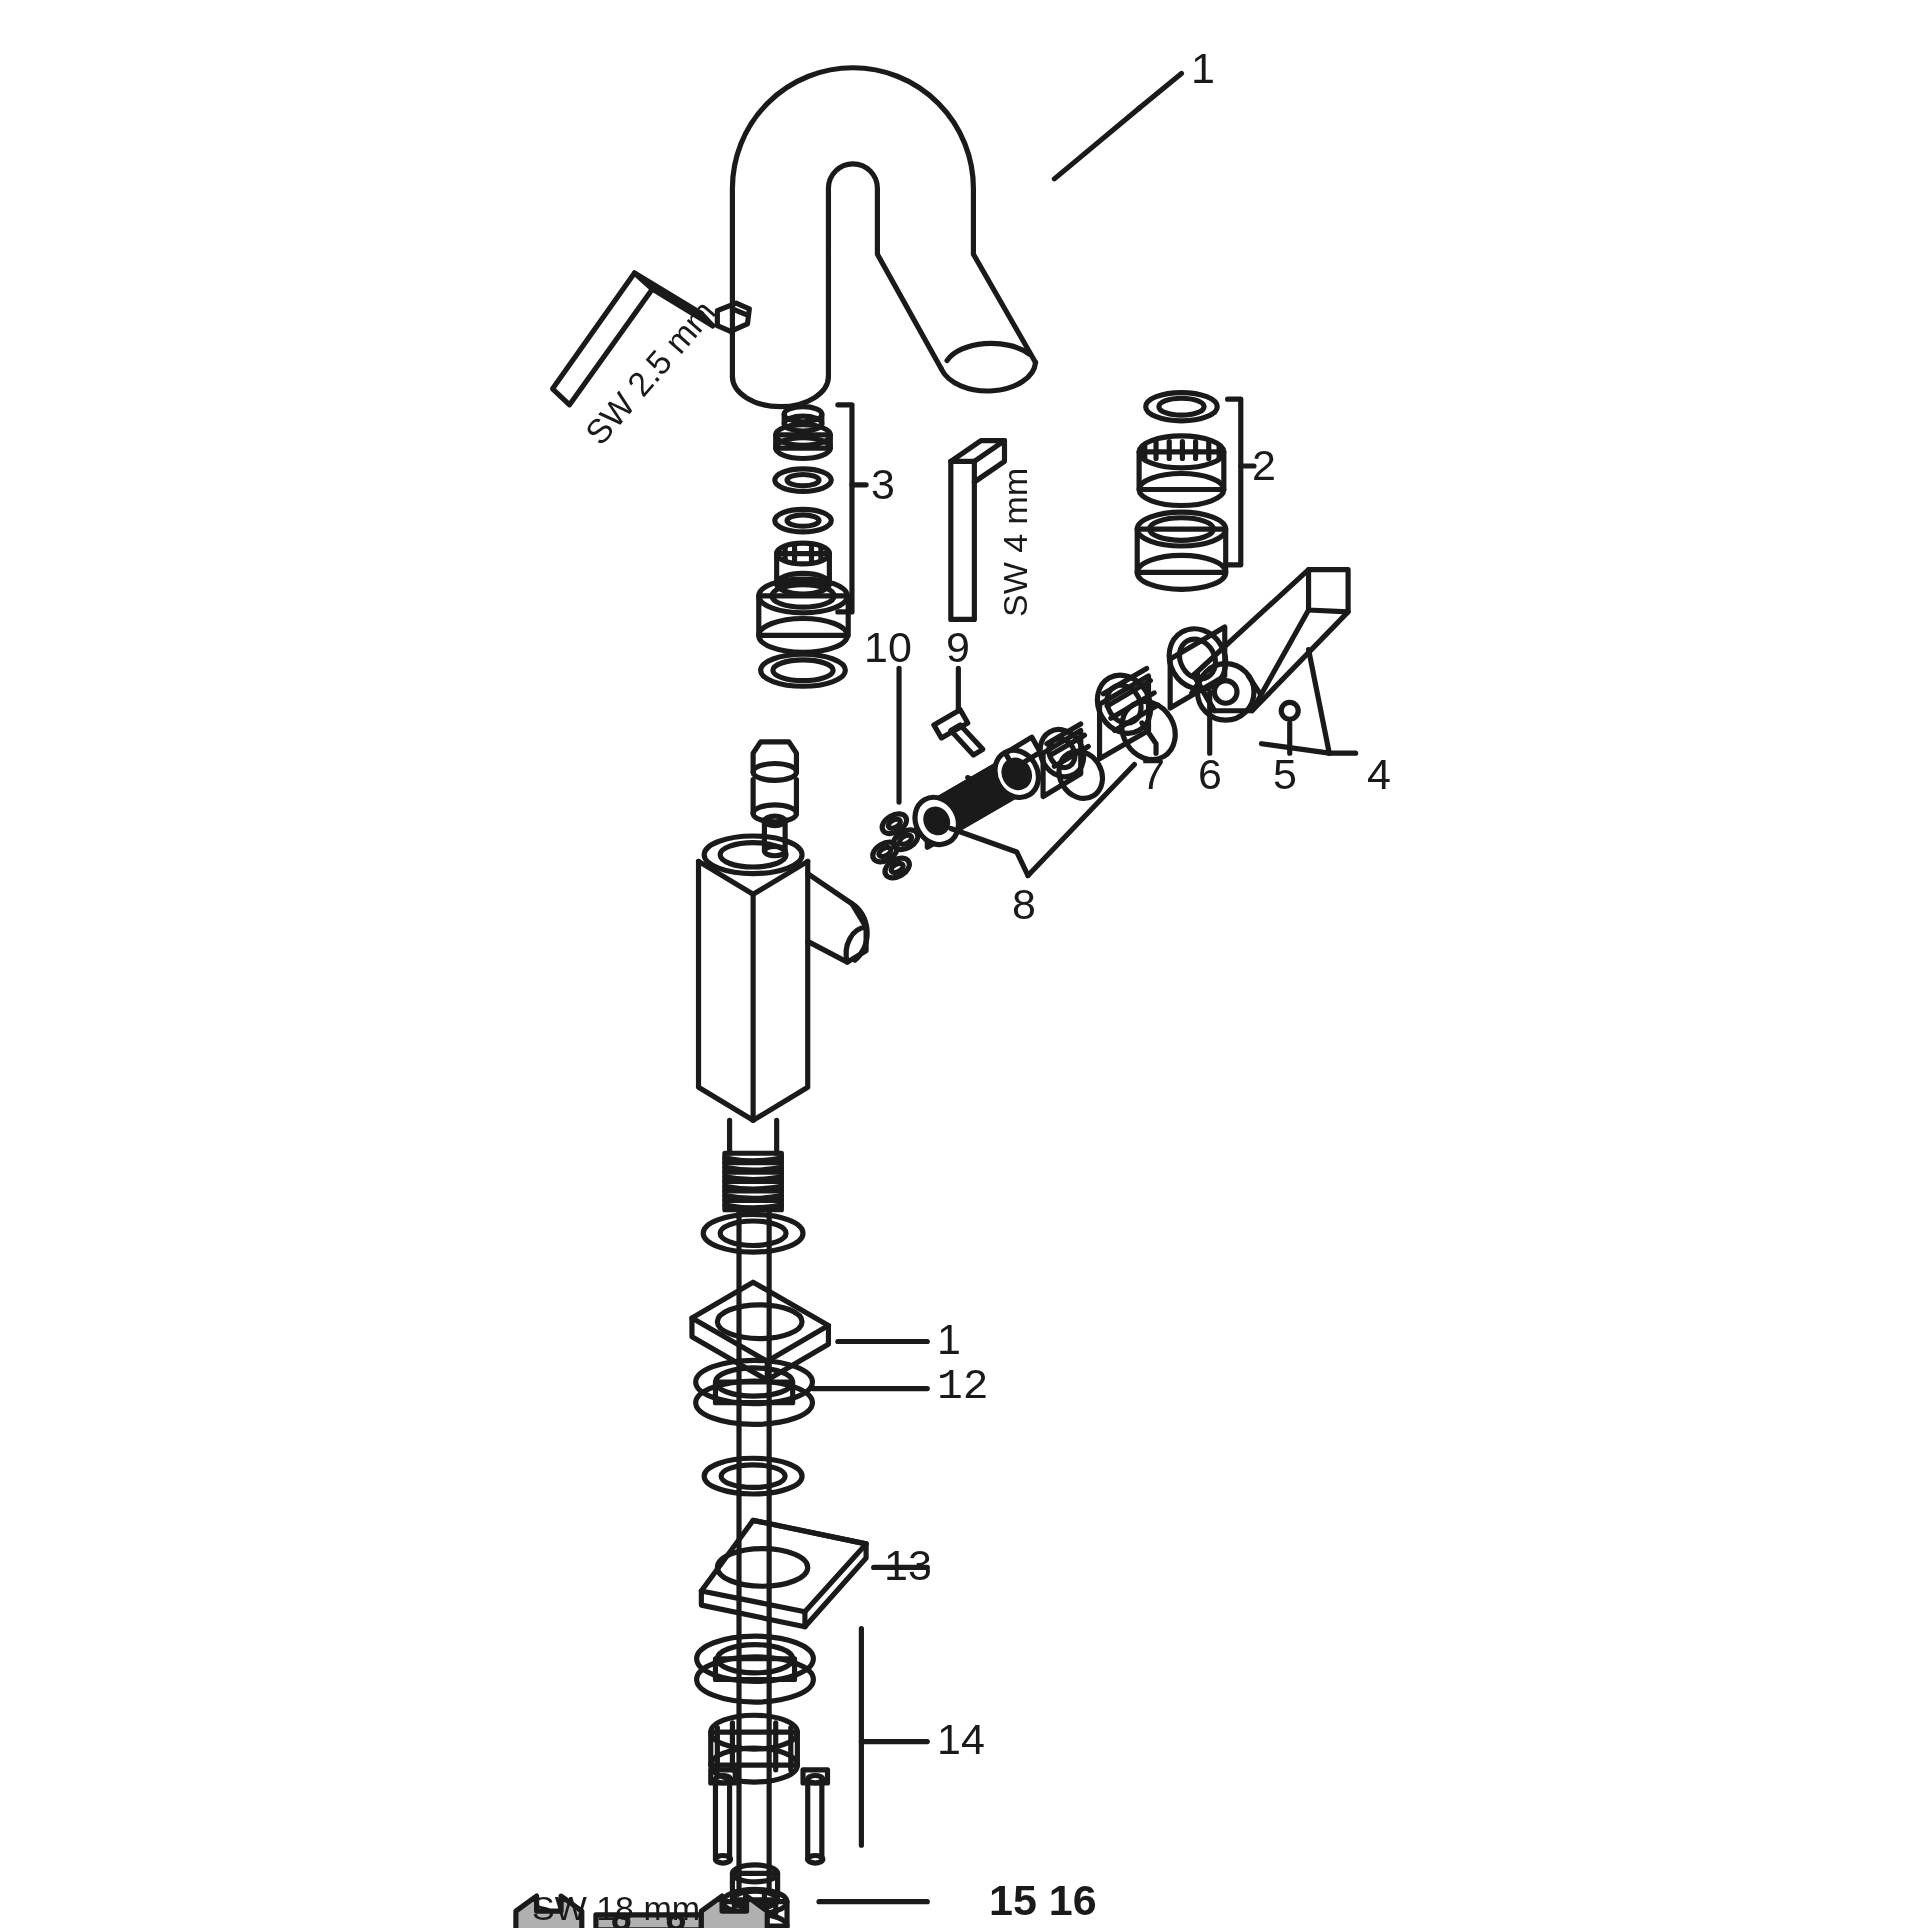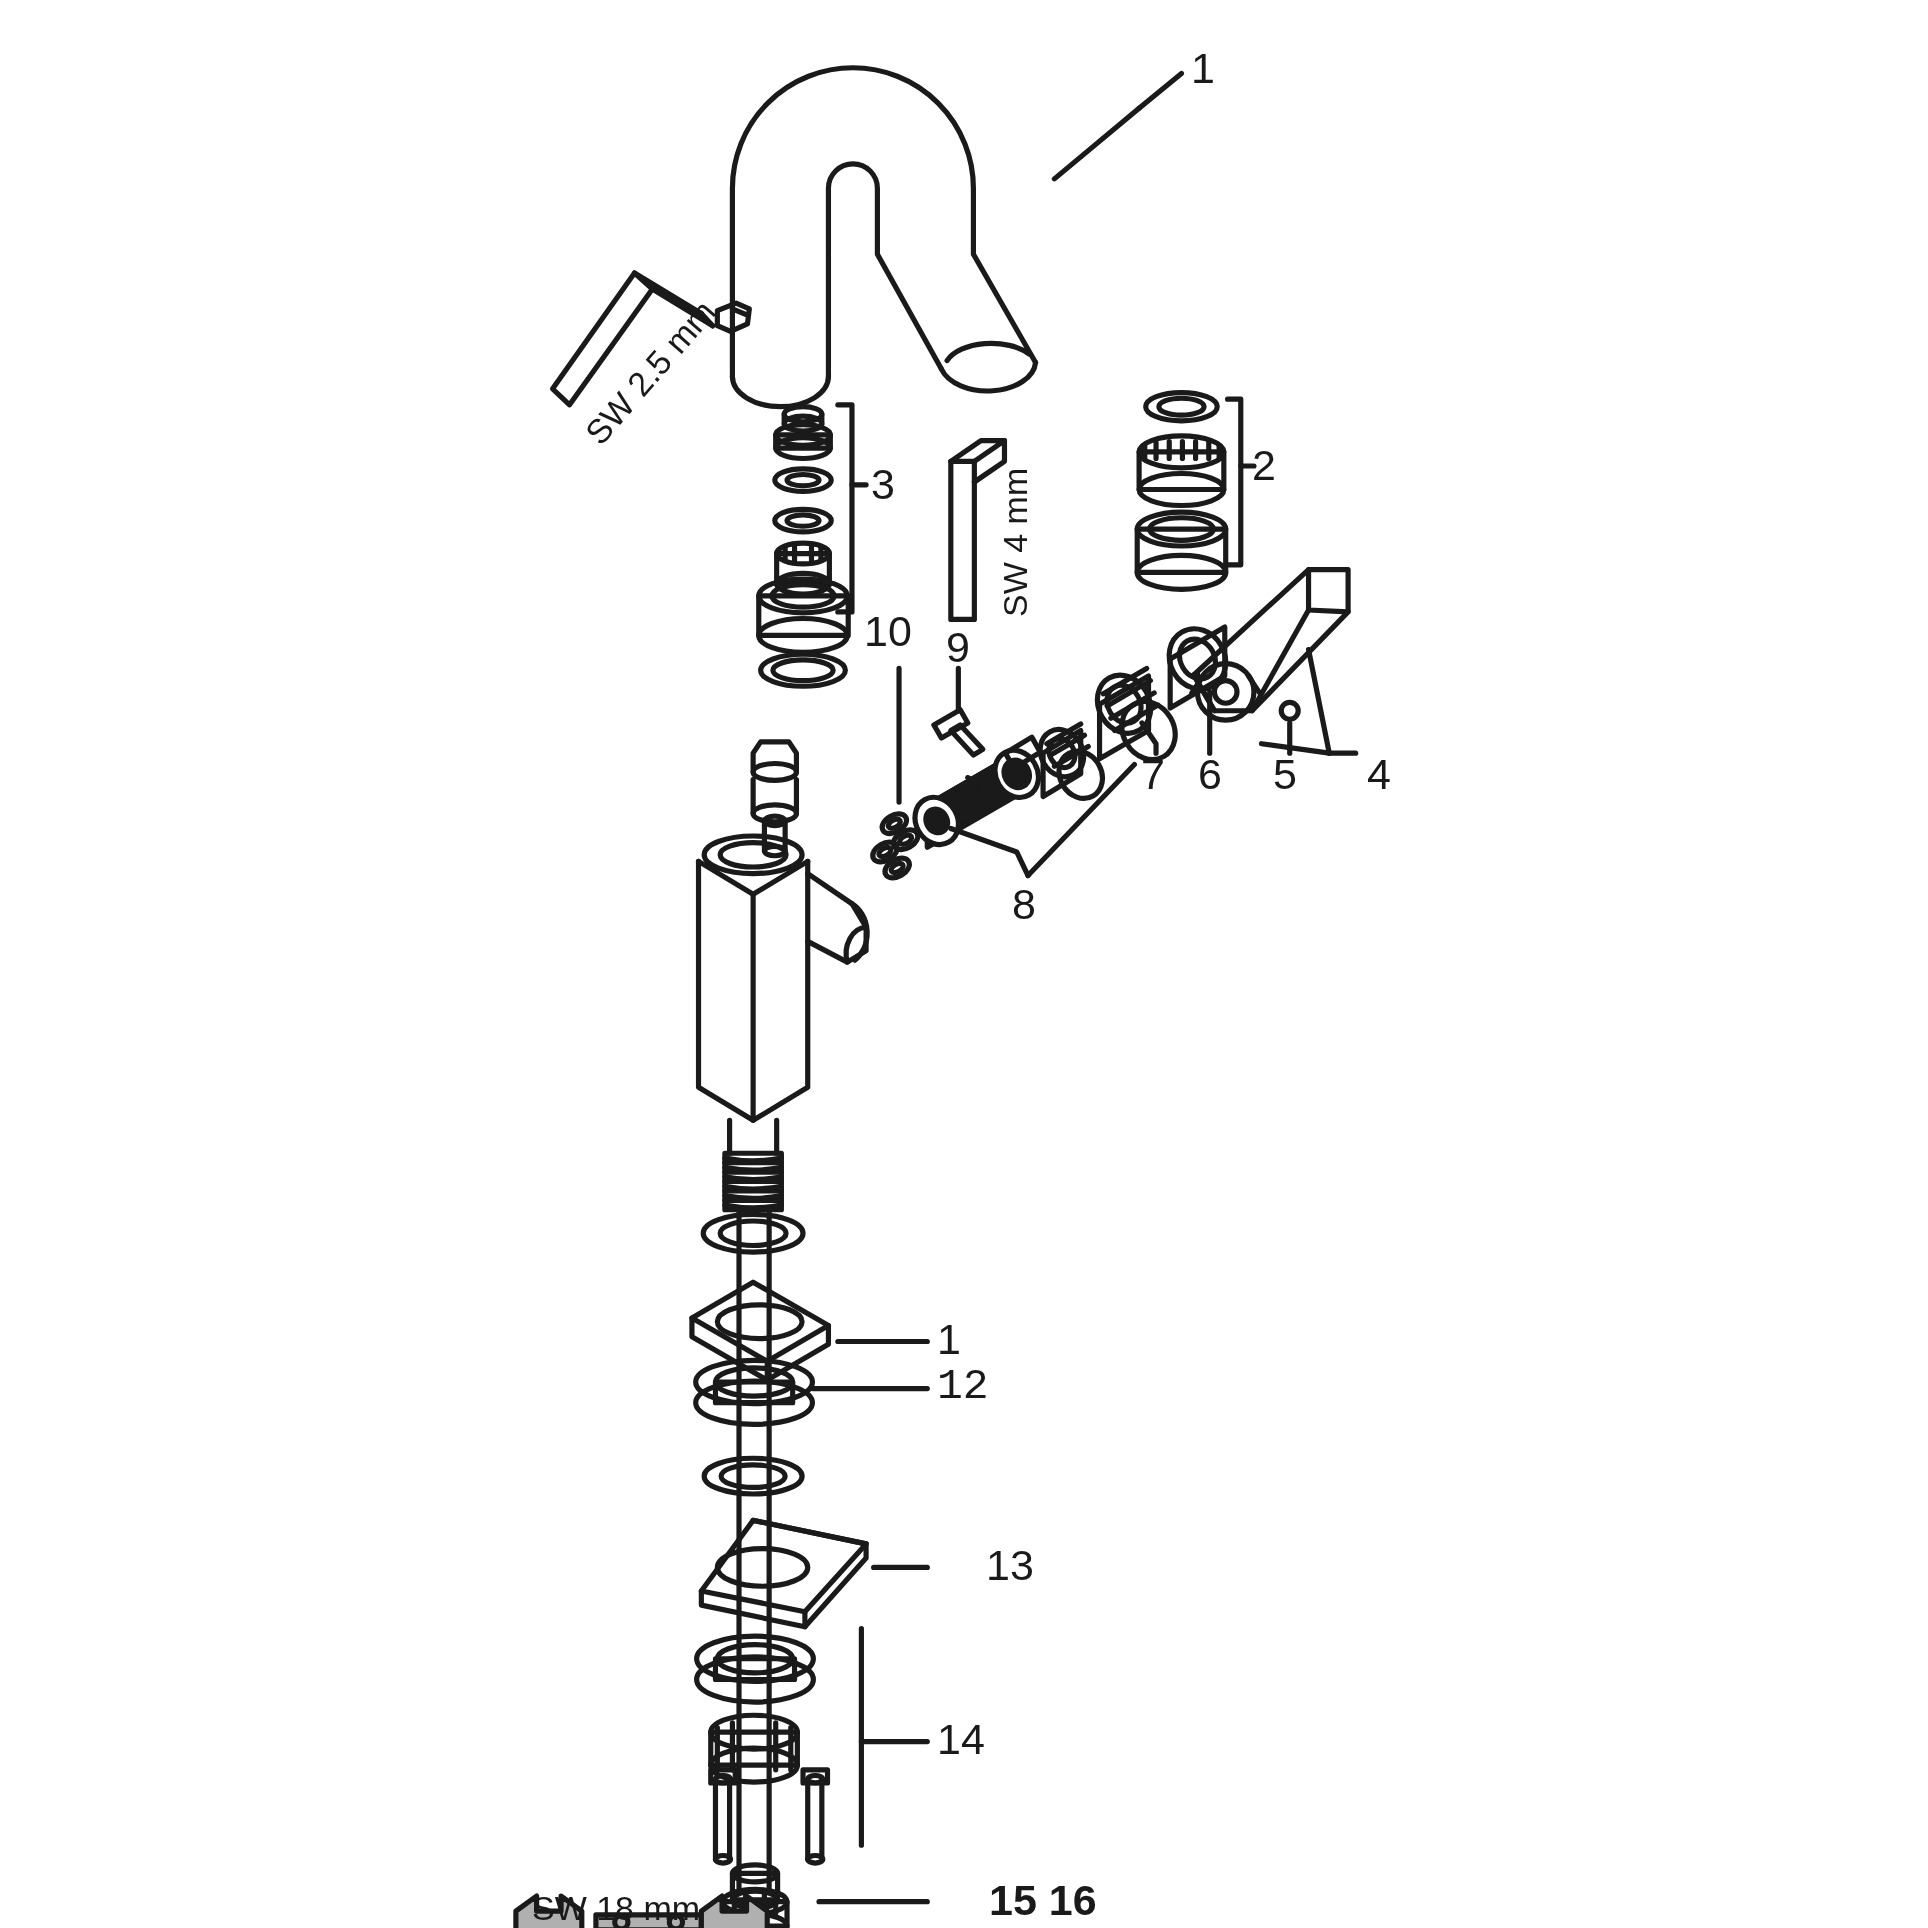--- a/index.html
+++ b/index.html
@@ -323,24 +323,24 @@
 
   <div class="callout" style="left:1191px; top:47px;">1</div>
   <div class="callout" style="left:1252px; top:444px;">2</div>
   <div class="callout" style="left:871px;  top:463px;">3</div>
   <div class="callout" style="left:1367px; top:753px;">4</div>
   <div class="callout" style="left:1273px; top:753px;">5</div>
   <div class="callout" style="left:1198px; top:753px;">6</div>
   <div class="callout" style="left:1141px; top:753px;">7</div>
   <div class="callout" style="left:1012px; top:883px;">8</div>
   <div class="callout" style="left:946px; top:626px;">9</div>
-  <div class="callout" style="left:864px;  top:610px;">10</div>
+  <div class="callout" style="left:864px;  top:626px;">10</div>
   <div class="callout" style="left:937px;  top:1318px;">1</div>
   <div class="callout" style="left:937px;  top:1365px;font-family:Liberation Mono, monospace;">12</div>
-  <div class="callout" style="left:986px;  top:1544px;text-align:center;">13</div>
+  <div class="callout" style="left:884px;  top:1544px;text-align:center;">13</div>
   <div class="callout" style="left:937px;  top:1718px;">14</div>
   <div class="callout" style="left:989px; top:1879px;font-weight:bold;">15 16</div>
 
   <div class="tool-label rot-25" style="left:579px; top:428px;">SW 2.5 mm</div>
   <div class="tool-label rot-90" style="left:998px; top:617px;">SW 4 mm</div>
   <div class="tool-label" style="left:532px; top:1891px;">SW 18 mm</div>
 
 </div>
 
 

